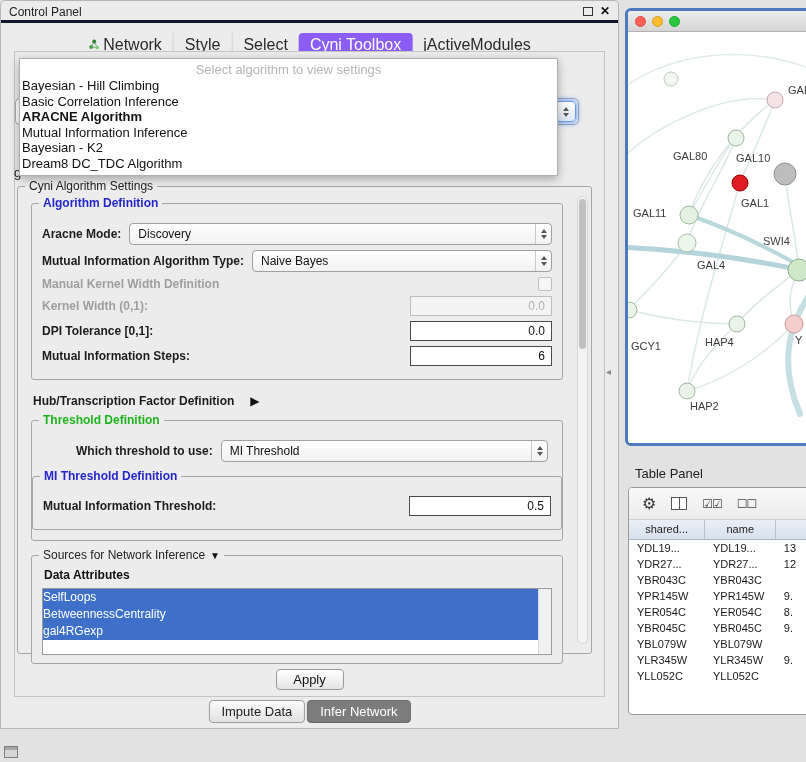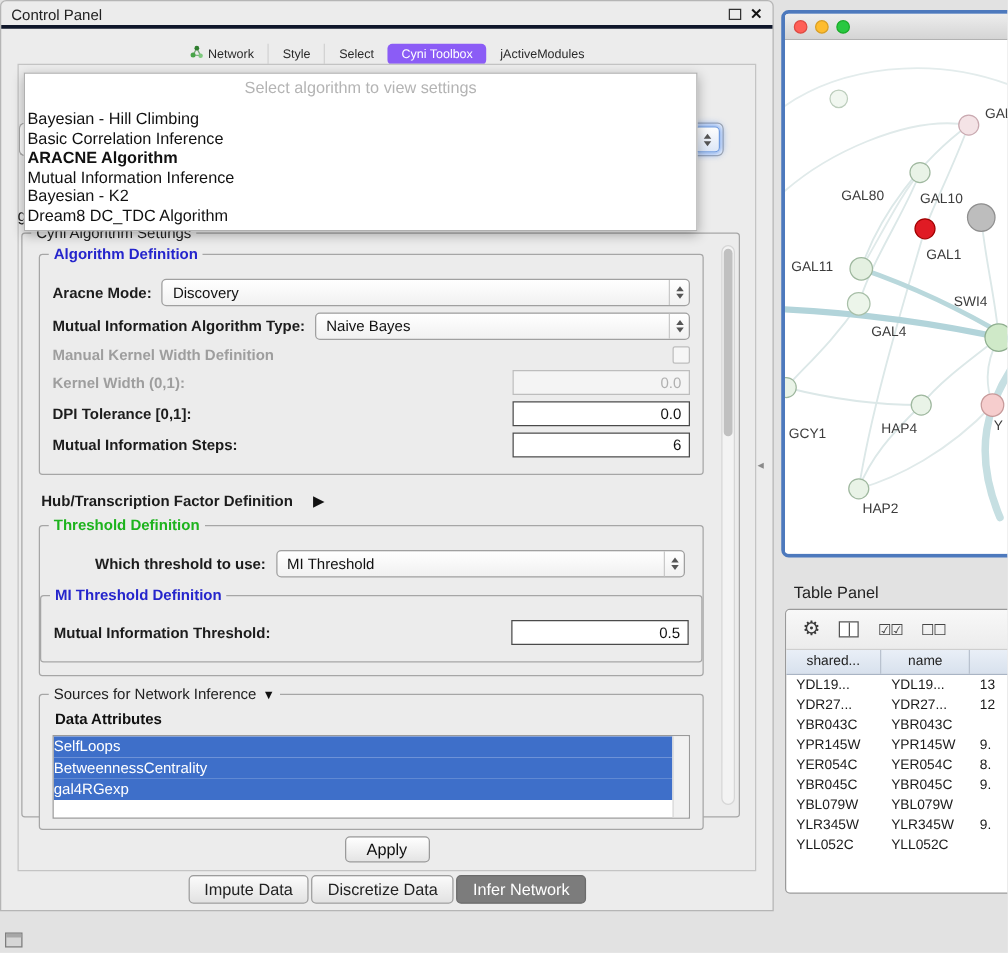--- a/index.html
+++ b/index.html
@@ -12,21 +12,21 @@
     background:#ececec; border:1px solid #b5b5b5; border-radius:5px 5px 0 0; }
   #cp-titlebar { position:relative; height:22px; border-bottom:3px solid #0f172a; }
   #cp-title { position:absolute; left:8px; top:4px; font-size:12px; color:#222; }
   #cp-winbtns { position:absolute; right:8px; top:4px; display:flex; gap:7px; align-items:center; }
   .float-btn { width:10px; height:9px; border:1px solid #333; background:transparent; }
   .close-btn { font-size:12px; font-weight:bold; color:#111; line-height:12px; }
 
   
   #top-tabs { position:absolute; left:50%; top:32px; transform:translateX(-50%);
     display:flex; align-items:center; }
-  .tab { display:flex; align-items:center; gap:4px; padding:3px 11px; font-size:10px;
+  .tab { display:flex; align-items:flex-start; gap:4px; padding:3px 11px; font-size:16px;
     color:#2a2a2a; border-left:1px solid #d2d2d2; cursor:default; white-space:nowrap; }
   .tab:first-child { border-left:none; }
   .tab.active { background:#8b5cf6; color:#fff; border-radius:4px; border-left:none; }
   .tab.active + .tab { border-left:none; }
 
   #content-frame { position:absolute; left:13px; top:50px; width:591px; height:646px;
     border:1px solid #c4c4c4; background:#ececec; }
 
   
   .combo-frag-l { position:absolute; left:14px; top:97px; width:6px; height:27px;
@@ -36,21 +36,21 @@
   .glow-btn { position:absolute; right:2px; top:2px; width:21px; height:21px; border-radius:4px;
     border:1px solid #6f9be0; background:linear-gradient(#fdfdfd,#dde7f7);
     box-shadow:0 0 5px 2px rgba(96,146,230,.75); display:flex; flex-direction:column;
     align-items:center; justify-content:center; gap:2px; }
   .frag-text { position:absolute; left:13px; top:164px; font-size:13px; color:#222; z-index:0; }
 
   
   #algo-popup { position:absolute; left:18px; top:57px; width:539px; z-index:3;
     background:#fff; border:1px solid #b0b0b0; box-shadow:0 3px 9px rgba(0,0,0,.3);
     padding:3px 0 4px 0; }
-  #popup-placeholder { text-align:center; font-size:13px; color:#b4b4b4; line-height:16px; margin-bottom:9px; }
+  #popup-placeholder { text-align:center; font-size:13px; color:#b4b4b4; line-height:16px; }
   .popup-item { font-size:13px; line-height:15.5px; padding-left:2px; color:#111; }
   .popup-item.sel { font-weight:bold; }
 
   
   .fieldset { position:relative; border:1px solid #a6a6a6; border-radius:3px; background:#ececec; }
   .legend { position:absolute; top:-8px; left:7px; background:#ececec; padding:0 4px;
     font-size:12px; color:#2e2e2e; white-space:nowrap; }
   .legend.blue { color:#2525cc; font-weight:bold; }
   .legend.green { color:#1db31d; font-weight:bold; }
   .legend.plain { color:#222; }
@@ -294,21 +294,20 @@
 
       <div id="settings-scrollbar">
         <div id="settings-thumb"></div>
       </div>
     </div>
 
     <div id="apply-btn">Apply</div>
 
     <div id="bottom-tabs">
         <div class="btab">Impute Data</div>
-        <div class="btab">Discretize Data</div>
         <div class="btab active">Infer Network</div>
       </div>
   </div>
 
   <div id="splitter-arrow">◂</div>
 
   <div id="net-window">
     <div id="net-titlebar">
       <span class="tl red"></span>
       <span class="tl yellow"></span>

